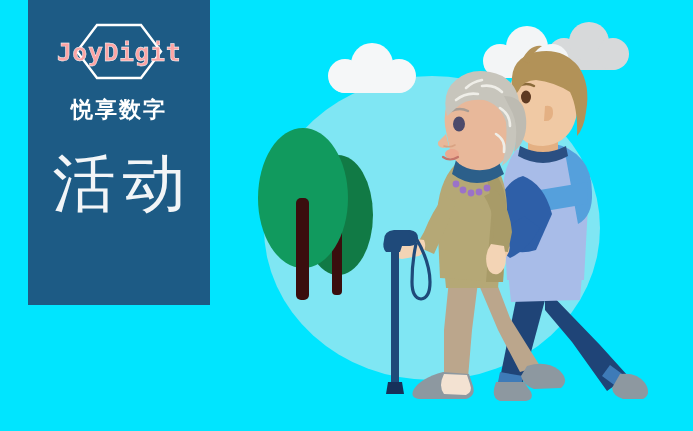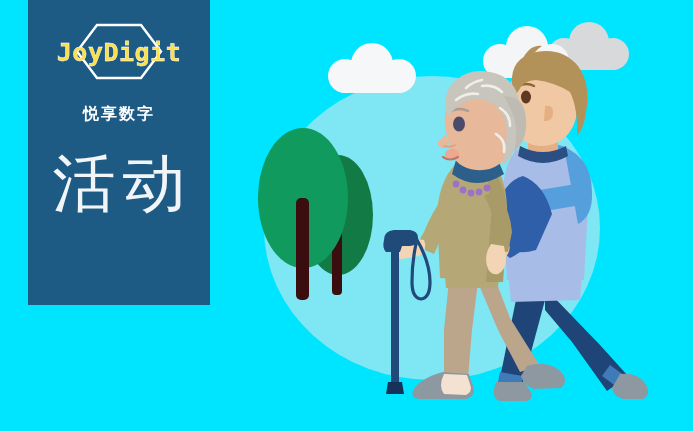--- a/index.html
+++ b/index.html
@@ -54,29 +54,29 @@
     width: 88px;
     height: 57px;
   }
   #logo-wordmark {
     position: relative;
     z-index: 2;
     font-family: "DejaVu Sans Mono", monospace;
     font-weight: bold;
     font-size: 25px;
     letter-spacing: 0.5px;
-    color: #fde047;
+    color: #fca5a5;
     line-height: 1;
     -webkit-text-stroke: 0.4px #FFFFFF;
   }
   #logo-cn {
-    margin-top: 22px;
+    margin-top: 13px;
     font-family: "DejaVu Sans", sans-serif;
     font-weight: bold;
-    font-size: 16px;
+    font-size: 22px;
     letter-spacing: 2px;
     color: #FFFFFF;
   }
   #title-block {
     margin-top: 26px;
     display: flex;
     flex-direction: column;
     align-items: center;
     line-height: 1.04;
   }

